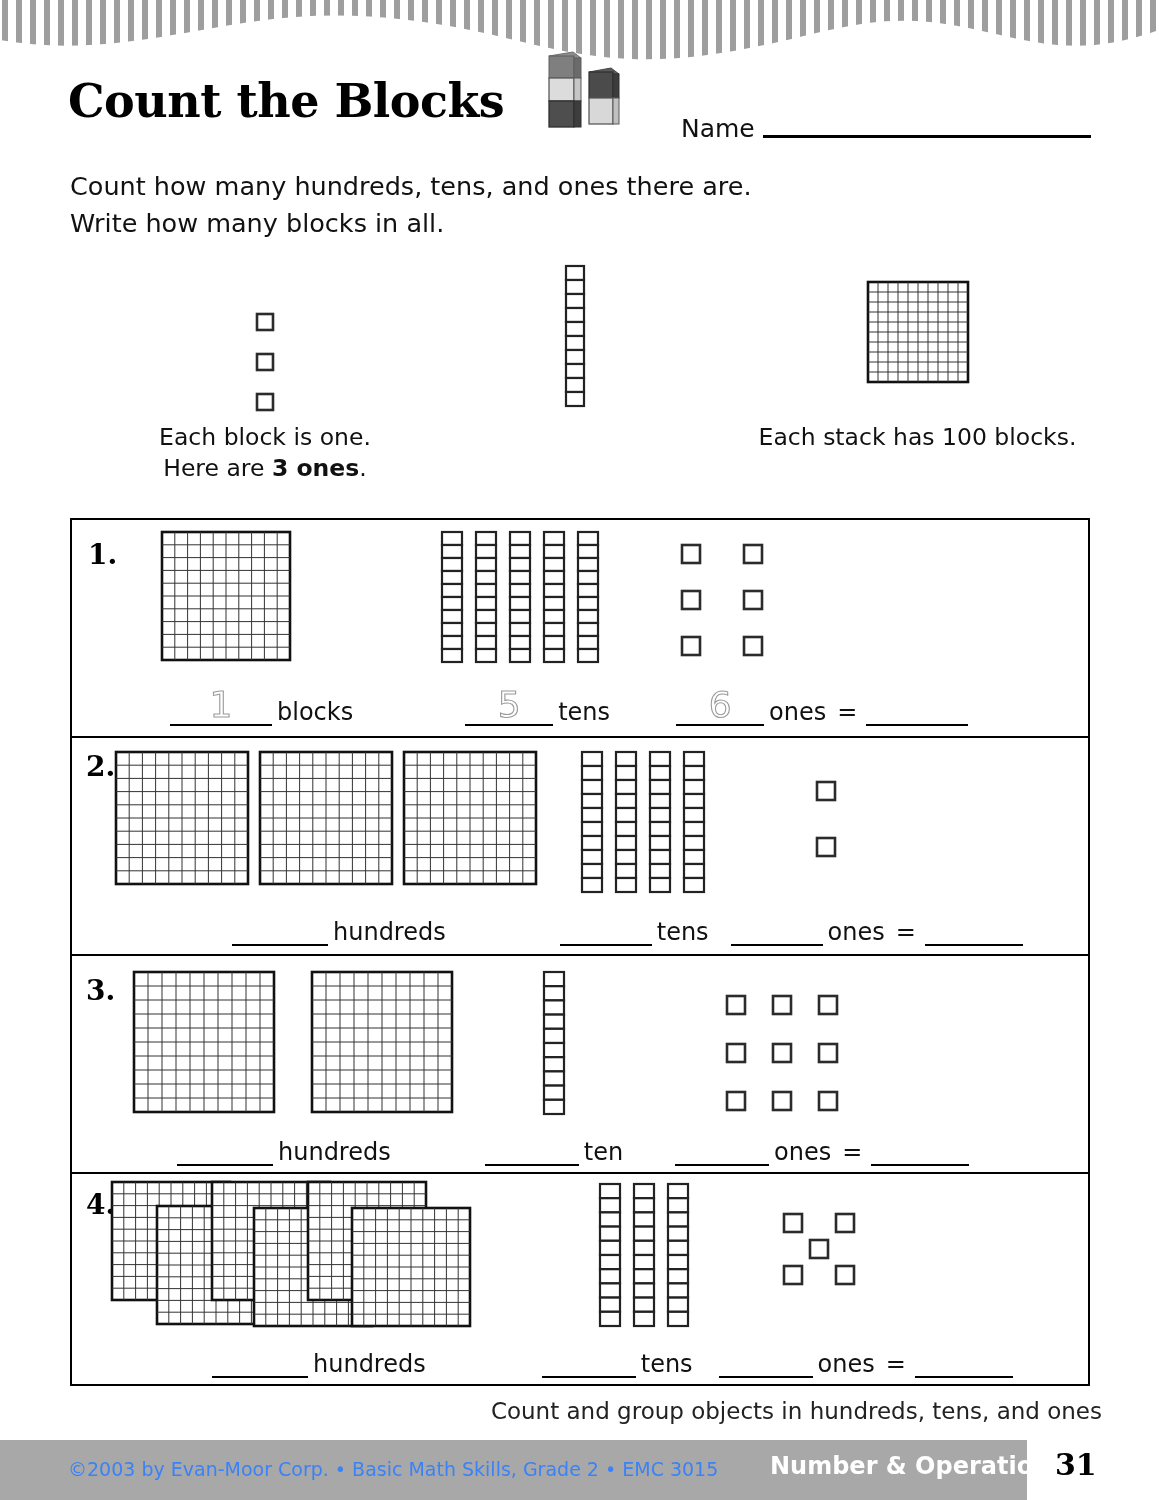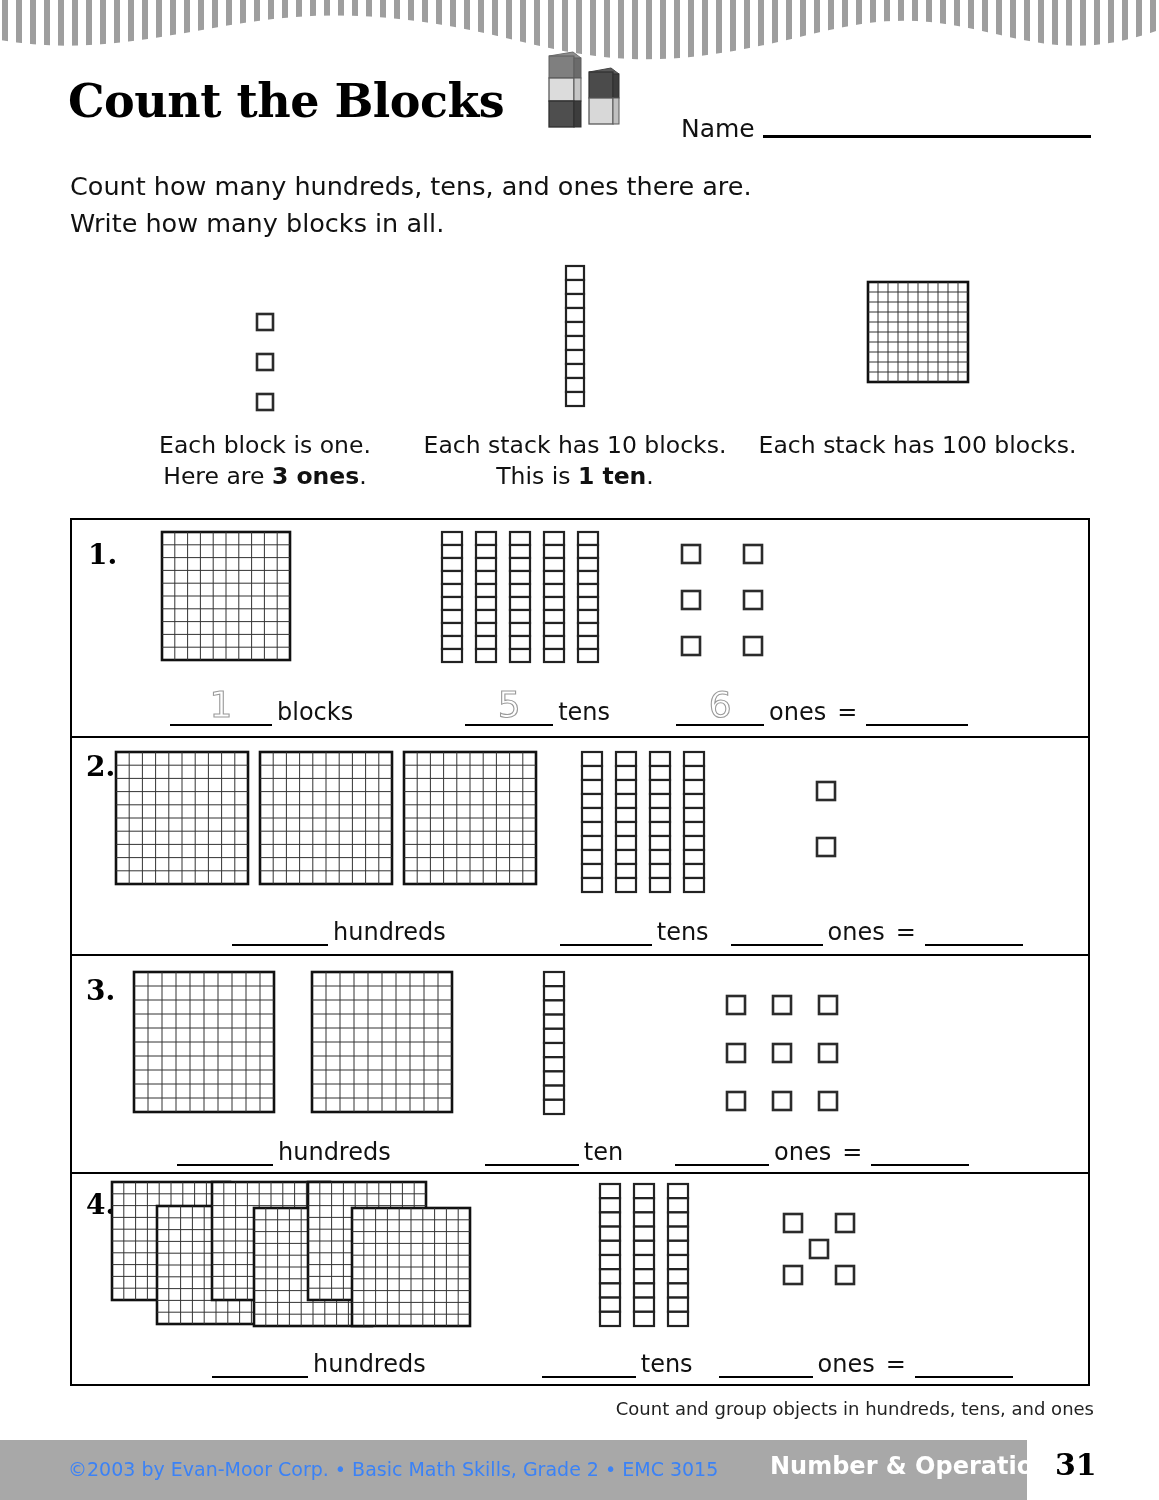--- a/index.html
+++ b/index.html
@@ -89,21 +89,21 @@
     height: 150px;
     display: flex;
     align-items: flex-end;
     justify-content: center;
   }
   .legend-text {
     text-align: center;
     font-size: 23.5px;
     line-height: 1.32;
     color: #111;
-    margin-top: 18px;
+    margin-top: 10px;
     white-space: nowrap;
   }
   .legend-text b { font-weight: bold; }
 
   
   .problems {
     position: absolute;
     left: 70px; top: 518px;
     width: 1020px;
     border: 2.5px solid #000;
@@ -154,24 +154,24 @@
     line-height: 1;
     color: transparent;
     -webkit-text-stroke: 1.1px #9a9a9a;
     letter-spacing: 0;
     pointer-events: none;
   }
 
   
   .objective {
     position: absolute;
-    left: 4px; top: 1398px;
+    left: 12px; top: 1398px;
     width: 1090px;
     text-align: right;
-    font-size: 18px;
+    font-size: 23px;
     color: #222;
   }
 
   
   .footer-bar {
     position: absolute;
     left: 0; top: 1440px;
     width: 1027px;
     height: 60px;
     background: #a8a8a8;
@@ -368,24 +368,20 @@
               <rect x="6" y="60" width="18" height="14" fill="#ffffff" stroke="#222222" stroke-width="2.2"></rect>
               <rect x="6" y="74" width="18" height="14" fill="#ffffff" stroke="#222222" stroke-width="2.2"></rect>
               <rect x="6" y="88" width="18" height="14" fill="#ffffff" stroke="#222222" stroke-width="2.2"></rect>
               <rect x="6" y="102" width="18" height="14" fill="#ffffff" stroke="#222222" stroke-width="2.2"></rect>
               <rect x="6" y="116" width="18" height="14" fill="#ffffff" stroke="#222222" stroke-width="2.2"></rect>
               <rect x="6" y="130" width="18" height="14" fill="#ffffff" stroke="#222222" stroke-width="2.2"></rect>
             </g>
           </g>
       </svg>
     </div>
-    <div class="legend-text">
-      <div>Each stack has 10 blocks.</div>
-      <div><span>This is </span><b>1 ten</b><span>.</span></div>
-    </div>
   </div>
 
   <div class="legend-col" style="left:675px; width:345px;">
     <div class="legend-art">
       <svg width="140" height="150" viewBox="0 0 140 150">
         <g id="legend-hundred" transform="translate(20,20)">
             <g>
               <rect x="0" y="0" width="100" height="100" fill="#ffffff" stroke="#111111" stroke-width="2.6"></rect>
               <line x1="10" y1="0" x2="10" y2="100" stroke="#333" stroke-width="1"></line>
               <line x1="0" y1="10" x2="100" y2="10" stroke="#333" stroke-width="1"></line>

